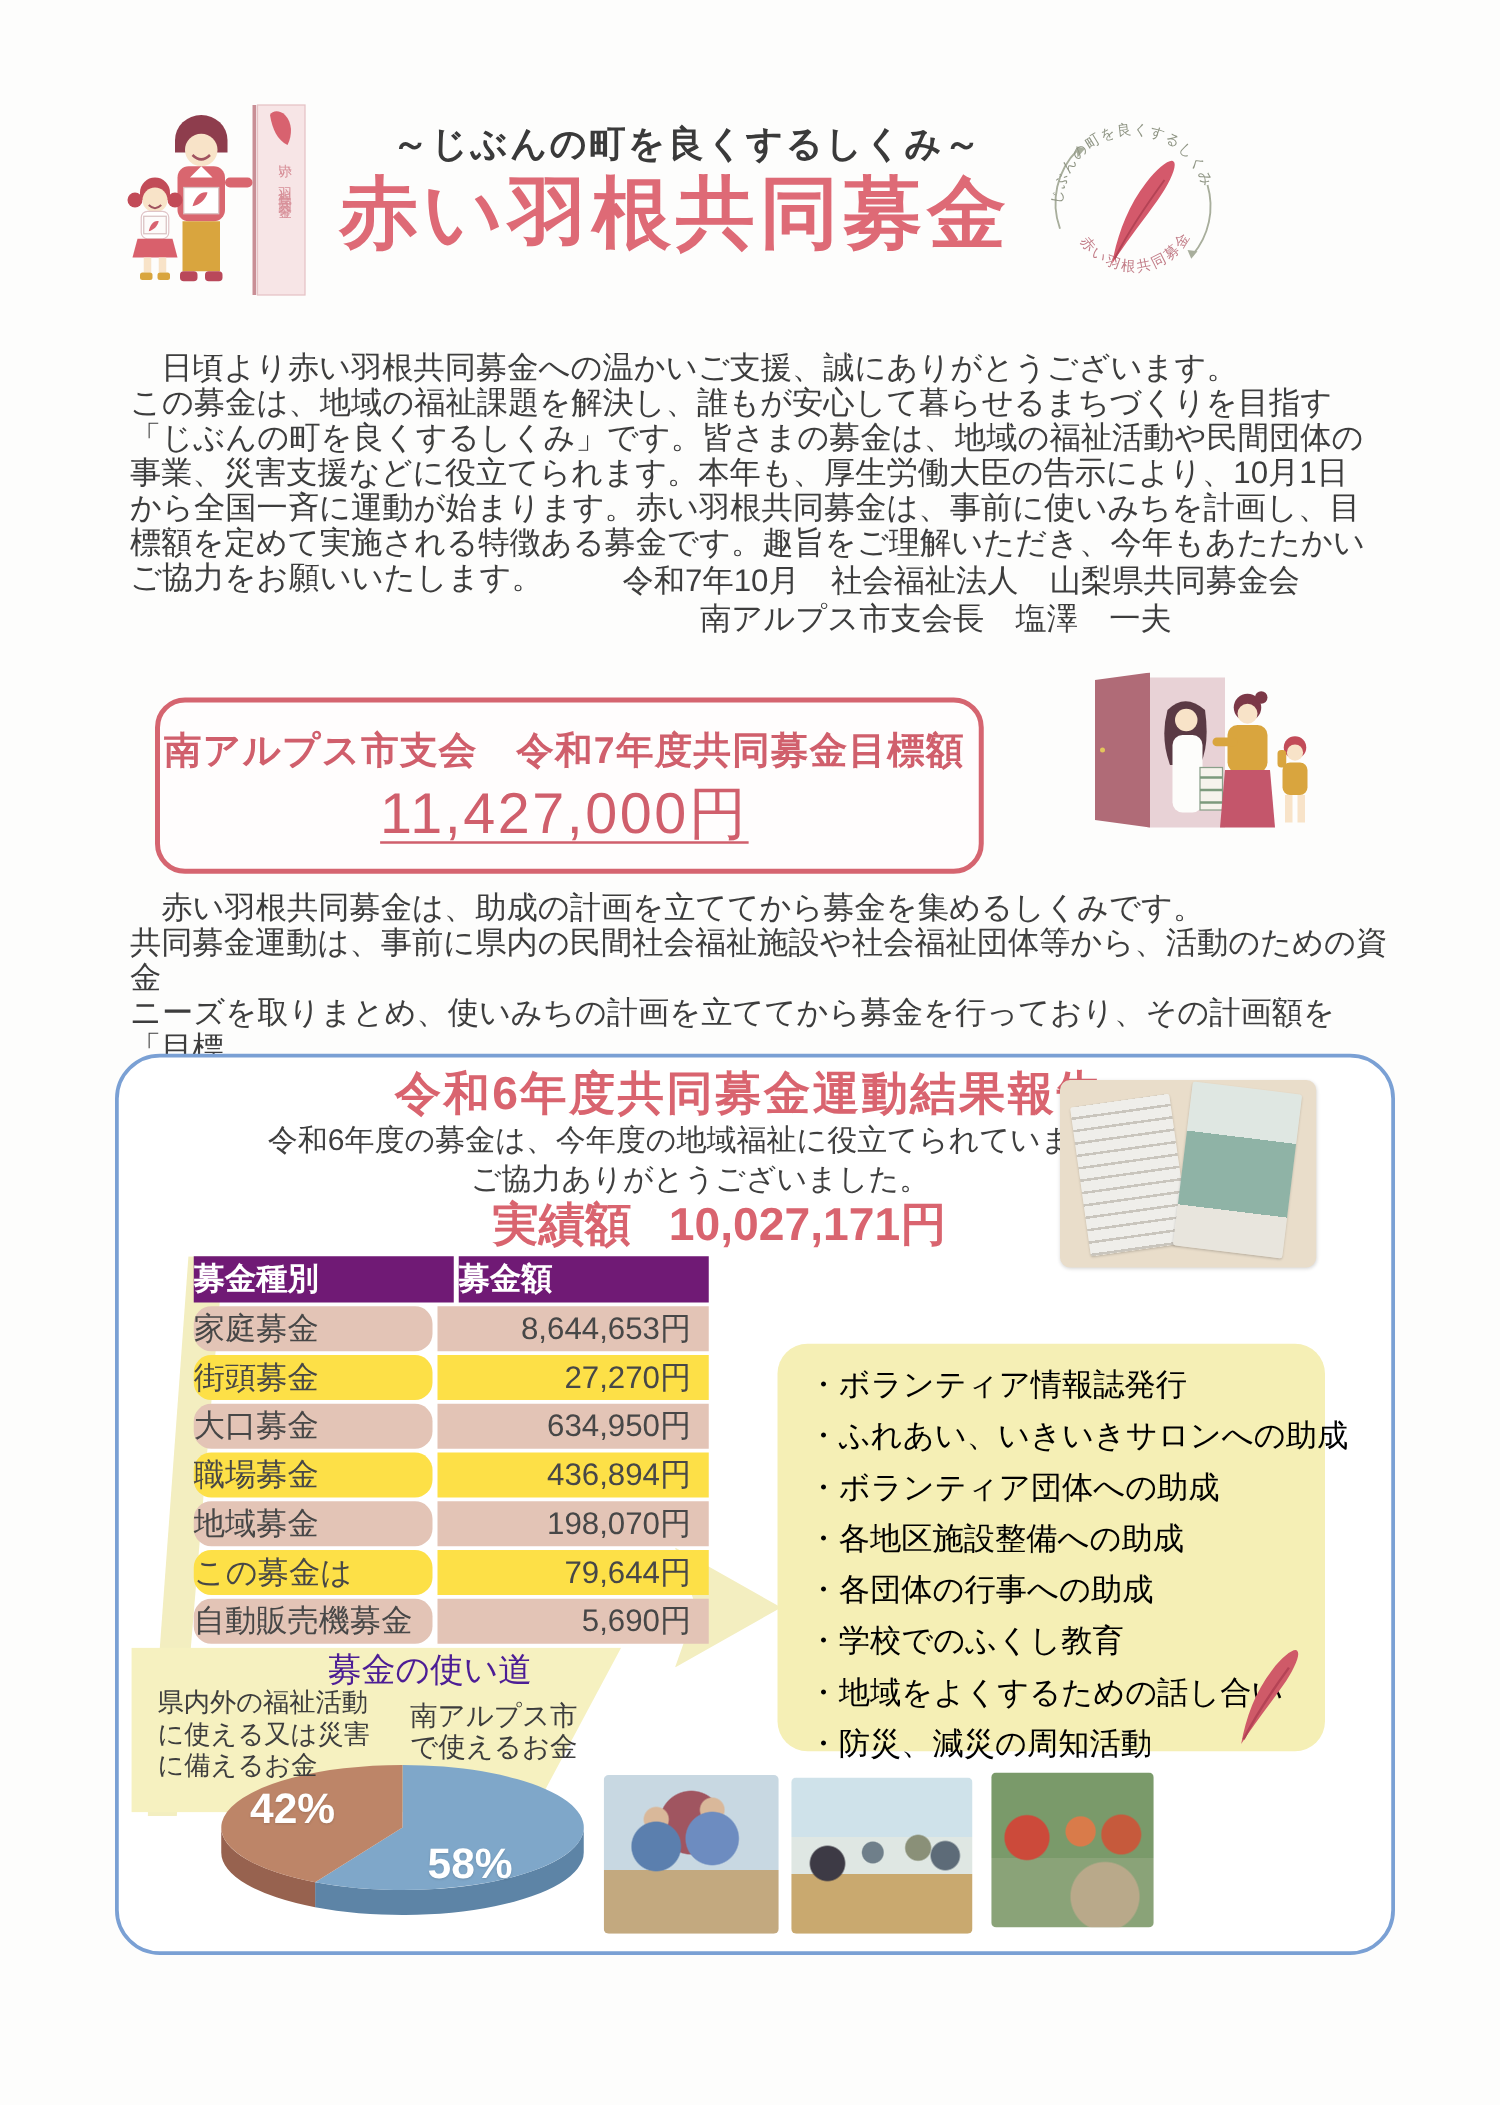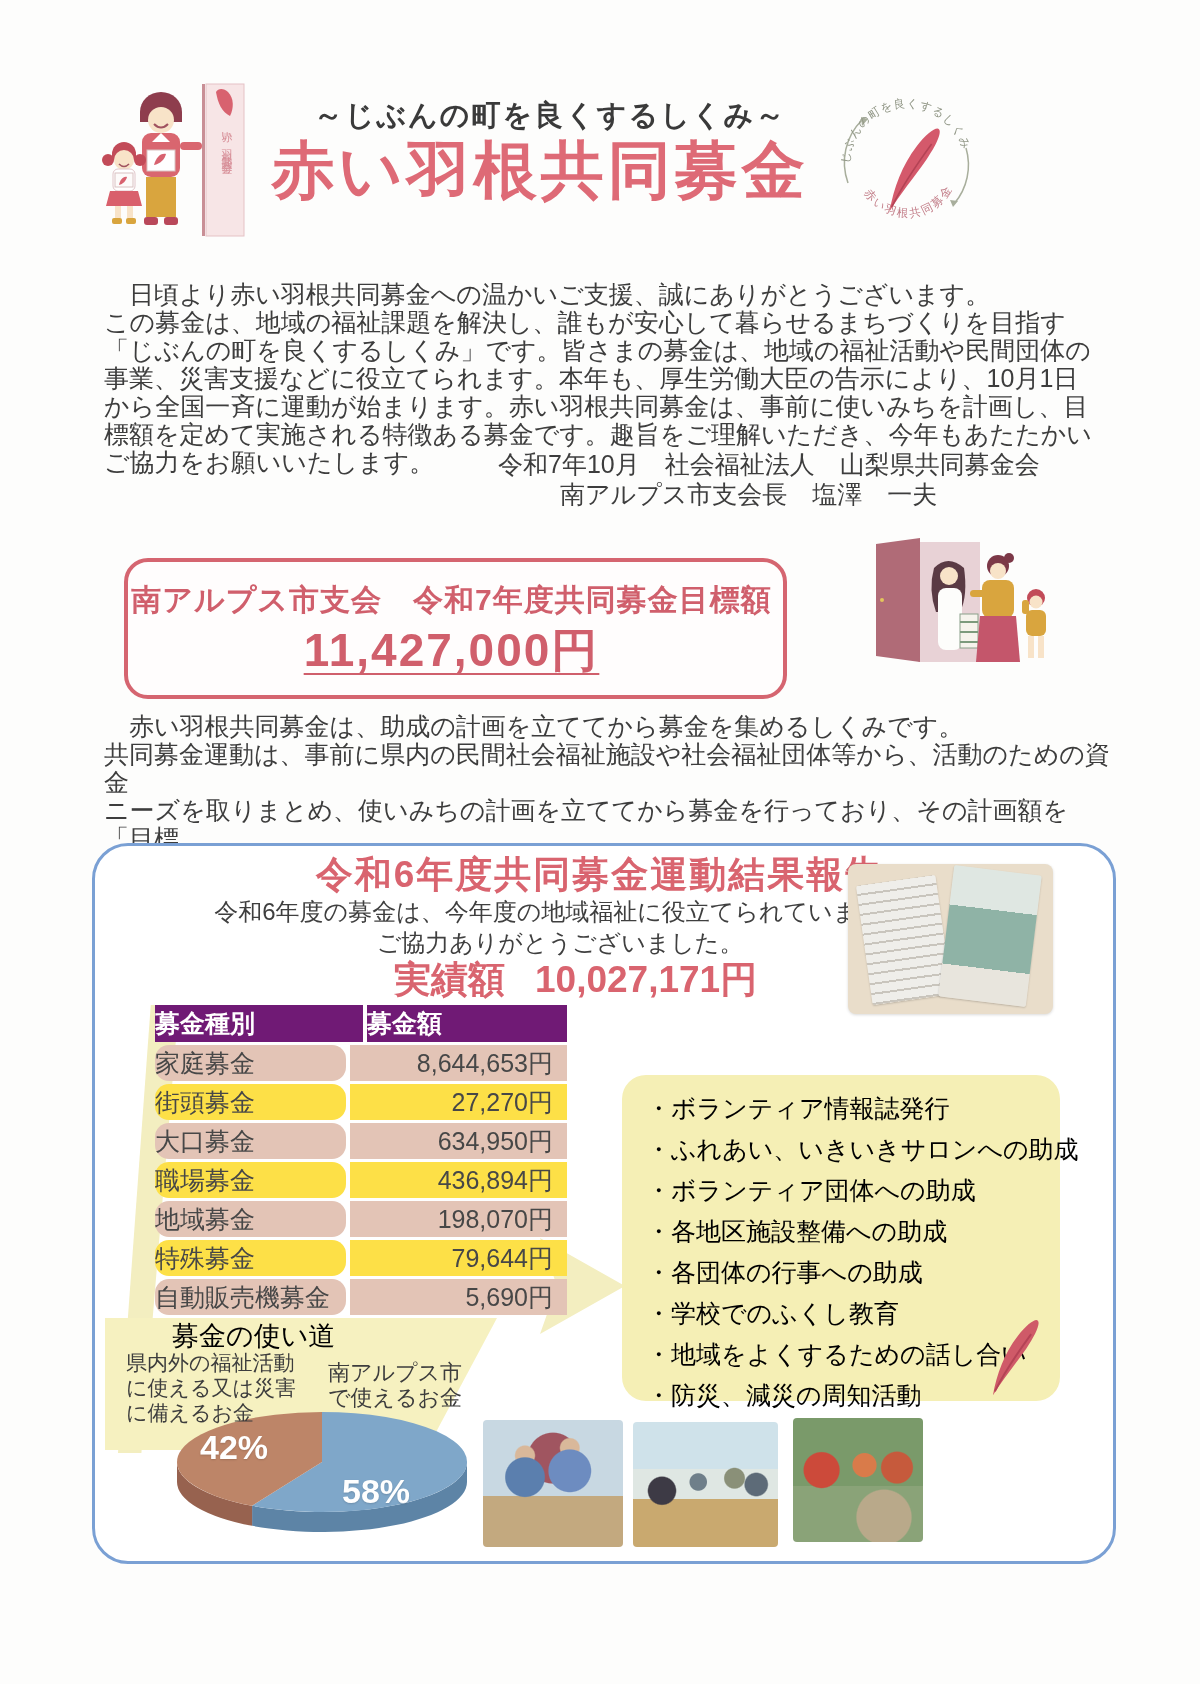--- a/index.html
+++ b/index.html
@@ -13,21 +13,21 @@
   
   .para{left:104px;width:1012px;font-size:25px;line-height:28px;color:#3d3d3d;}
   .intro{top:280px;}
   .explain{top:712px;}
   .sig{font-size:25px;color:#3d3d3d;}
   .sig1{left:498px;top:448px;}
   .sig2{left:560px;top:478px;}
   
   .target-box{left:124px;top:558px;width:655px;height:133px;border:4px solid #d56570;border-radius:24px;background:#fffdfd;}
   .target-heading{left:124px;top:580px;width:655px;text-align:center;font-size:30px;font-weight:bold;color:#d05f6c;letter-spacing:1px;}
-  .target-amount{left:124px;top:620px;width:655px;text-align:center;font-size:46px;font-weight:700;color:#d05f6c;letter-spacing:2px;text-decoration:underline;text-underline-offset:7px;text-decoration-thickness:2px;}
+  .target-amount{left:124px;top:620px;width:655px;text-align:center;font-size:46px;font-weight:400;color:#d05f6c;letter-spacing:2px;text-decoration:underline;text-underline-offset:7px;text-decoration-thickness:2px;}
   
   .report-box{left:92px;top:843px;width:1018px;height:715px;border:3px solid #7aa0d4;border-radius:36px;background:#ffffff;}
   .report-title{left:200px;top:850px;width:800px;text-align:center;font-size:37px;font-weight:bold;color:#d9646f;letter-spacing:2px;}
   .report-sub1{left:200px;top:896px;width:720px;text-align:center;font-size:24px;}
   .report-sub2{left:280px;top:927px;width:560px;text-align:center;font-size:24px;}
   .result-line{left:378px;top:955px;display:flex;gap:30px;font-size:37px;font-weight:600;color:#d9646f;margin-left:16px;}
   
   .news-photo{left:848px;top:864px;width:205px;height:150px;background:#e9ddca;border-radius:8px;box-shadow:0 1px 3px rgba(0,0,0,.15);}
   .pamphlet{position:absolute;border-radius:2px;}
   .pam1{left:16px;top:16px;width:80px;height:120px;background:
@@ -43,21 +43,21 @@
   .c2{width:200px;}
   .td.c1{padding-left:0;width:194px;text-align:left;border-radius:14px;}
   .td.c2{padding-right:14px;width:186px;text-align:right;}
   .shade{background:#e3c4b6;}
   .lite{background:#fde047;}
   
   .ribbon{left:118px;top:1005px;width:78px;height:448px;background:#f3eec0;clip-path:polygon(42% 0,78% 0,30% 100%,0% 100%);}
   .wedge{left:105px;top:1318px;width:392px;height:132px;background:#f6f1c0;clip-path:polygon(0 0,100% 0,82% 100%,0 100%);}
   .yarrow{left:540px;top:1238px;width:85px;height:96px;background:#f3eec0;clip-path:polygon(0 0,100% 50%,0 100%,20% 50%);}
   
-  .usage-title{left:172px;top:1318px;width:320px;text-align:left;font-size:27px;color:#000000;}
+  .usage-title{left:184px;top:1318px;width:320px;text-align:center;font-size:27px;color:#4c1d95;}
   .pie-label{font-size:21px;line-height:25px;color:#3d3d3d;z-index:5;}
   .pl-left{left:126px;top:1350px;width:188px;}
   .pl-right{left:328px;top:1360px;width:152px;font-size:22px;}
   .pct{font-size:34px;font-weight:bold;color:#ffffff;z-index:6;text-shadow:0 1px 2px rgba(0,0,0,.15);}
   .pct42{left:200px;top:1428px;}
   .pct58{left:342px;top:1472px;}
   .pie-svg{left:145px;top:1405px;z-index:4;}
   
   .uses-box{left:622px;top:1075px;width:438px;height:326px;background:#f5efb5;border-radius:24px;z-index:2;}
   .uses-list{left:646px;top:1088px;width:410px;z-index:3;}
@@ -236,21 +236,21 @@
     </div>
     <div class="trow">
       <div class="td c1 lite">職場募金</div>
       <div class="td c2 lite">436,894円</div>
     </div>
     <div class="trow">
       <div class="td c1 shade">地域募金</div>
       <div class="td c2 shade">198,070円</div>
     </div>
     <div class="trow">
-      <div class="td c1 lite">特殊募金</div>
+      <div class="td c1 lite">この募金は</div>
       <div class="td c2 lite">79,644円</div>
     </div>
     <div class="trow">
       <div class="td c1 shade">自動販売機募金</div>
       <div class="td c2 shade">5,690円</div>
     </div>
   </div>
 
   <div class="abs usage-title">募金の使い道</div>
 

